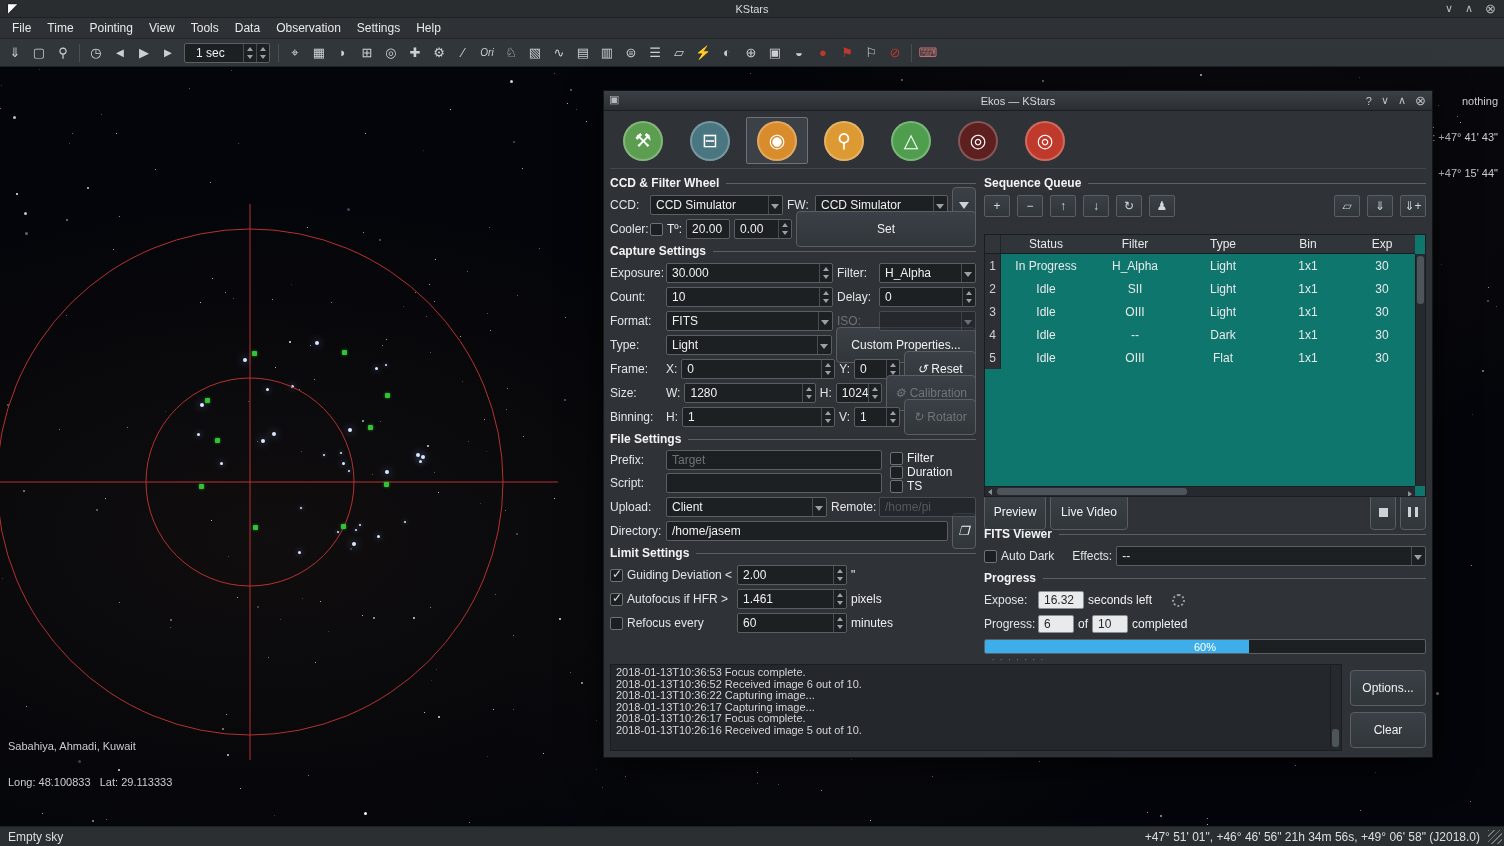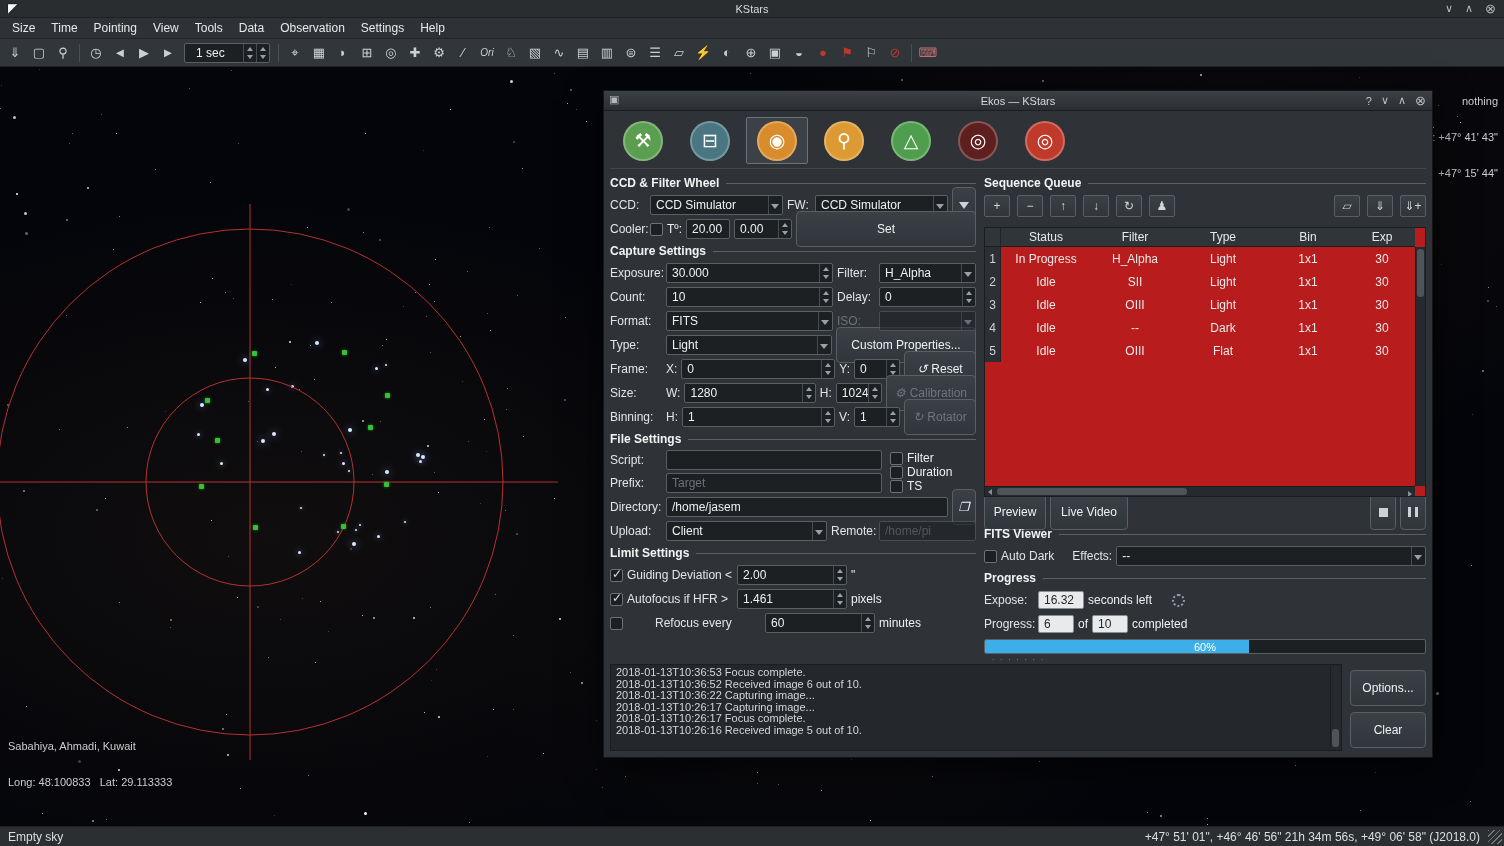--- a/index.html
+++ b/index.html
@@ -70,21 +70,21 @@
 .cb.checked::after{content:"✓";position:absolute;left:1px;top:-3px;font-size:12px;color:#dadbdc;}
 .cbrow{display:flex;align-items:center;gap:4px;height:14px;font-size:12px;}
 .funnel{width:0;height:0;border-left:5px solid transparent;border-right:5px solid transparent;border-top:7px solid #cfd2d4;display:inline-block;}
 .ic-reset::before{content:"↺";}
 .ic-gear::before{content:"⚙";}
 .ic-rot::before{content:"↻";}
 .ic-folder::before{content:"❒";}
 
 .qtb{display:flex;align-items:center;gap:5px;height:26px;flex:0 0 auto;}
 .qbtn{width:26px;height:22px;background:linear-gradient(#3b4046,#31363b);border:1px solid #5a5f64;border-radius:2px;color:#d3d6d8;font-size:12px;display:inline-flex;align-items:center;justify-content:center;}
-.qtable{flex:1;position:relative;background:#b91c1c;border:1px solid #1b1e20;margin-top:8px;min-height:0;overflow:hidden;}
+.qtable{flex:1;position:relative;background:#0f766e;border:1px solid #1b1e20;margin-top:15px;min-height:0;overflow:hidden;}
 .qhead{display:flex;height:19px;background:#30353a;border-bottom:1px solid #1b1e20;margin-right:10px;}
 .qc{display:flex;align-items:center;justify-content:center;font-size:12px;color:#e7e9ea;}
 .col-n{width:16px;background:#30353a;border-right:1px solid #222528;flex:0 0 auto;color:#cfd2d4;}
 .col-s{width:90px;}.col-f{width:88px;}.col-t{width:88px;}.col-b{width:82px;}.col-e{flex:1;}
 .qrow{display:flex;height:23px;margin-right:10px;}
 .qrow .col-n{background:#2c3035;}
 .vscr{position:absolute;right:0;top:19px;bottom:10px;width:10px;background:#26292d;border-left:1px solid #1b1e20;}
 .vthumb{position:absolute;left:1px;right:1px;top:2px;height:48px;background:#4d545a;border-radius:3px;display:block;}
 .hscr{position:absolute;left:0;right:10px;bottom:0;height:10px;background:#26292d;border-top:1px solid #1b1e20;}
 .hthumb{position:absolute;left:12px;width:190px;top:1px;bottom:1px;background:#4d545a;border-radius:3px;display:block;}
@@ -118,21 +118,21 @@
     <span class="cursor">◤</span>
     <span>KStars</span>
     <span class="winctrl">
       <span>∨</span>
       <span>∧</span>
       <span style="font-size:13px;">⊗</span>
     </span>
   </div>
 
   <div class="menubar">
-    <span class="menu-item">Size</span>
+    <span class="menu-item">File</span>
     <span class="menu-item">Time</span>
     <span class="menu-item">Pointing</span>
     <span class="menu-item">View</span>
     <span class="menu-item">Tools</span>
     <span class="menu-item">Data</span>
     <span class="menu-item">Observation</span>
     <span class="menu-item">Settings</span>
     <span class="menu-item">Help</span>
   </div>
 
@@ -752,62 +752,62 @@
               </button>
           </div>
 
           <div class="grp">
               <span>File Settings</span>
             </div>
 
           <div style="display:flex;gap:8px;margin:1px 0;">
             <div style="flex:1;display:flex;flex-direction:column;gap:3px;min-width:0;">
               <div class="r" style="margin:0;">
+                <span class="lbl" style="width:52px;">Prefix:</span>
+                <input class="inp f1" placeholder="Target" style="">
+              </div>
+              <div class="r" style="margin:0;">
                 <span class="lbl" style="width:52px;">Script:</span>
                 <input class="inp f1" style="">
-              </div>
-              <div class="r" style="margin:0;">
-                <span class="lbl" style="width:52px;">Prefix:</span>
-                <input class="inp f1" placeholder="Target" style="">
               </div>
             </div>
             <div style="width:86px;flex:0 0 auto;display:flex;flex-direction:column;justify-content:space-between;padding:1px 0;">
               <label class="cbrow">
                   <span class="cb"></span>
                   <span>Filter</span>
                 </label>
               <label class="cbrow">
                   <span class="cb"></span>
                   <span>Duration</span>
                 </label>
               <label class="cbrow">
                   <span class="cb"></span>
                   <span>TS</span>
                 </label>
             </div>
           </div>
 
           <div class="r">
+            <span class="lbl" style="width:52px;">Upload:</span>
+            <div class="combo f1">
+                <span class="cv f1">Client</span>
+                <i class="carr"></i>
+              </div>
+            <span class="lbl" style="width:44px;">Remote:</span>
+            <input class="inp" style="flex: 0 0 97px; opacity: 0.6;" placeholder="/home/pi">
+          </div>
+
+          <div class="r">
             <span class="lbl" style="width:52px;">Directory:</span>
             <input class="inp f1" value="/home/jasem" style="">
             <button class="btn" style="width:24px;padding:0;">
                 <i class="ic-folder"></i>
               </button>
           </div>
 
-          <div class="r">
-            <span class="lbl" style="width:52px;">Upload:</span>
-            <div class="combo f1">
-                <span class="cv f1">Client</span>
-                <i class="carr"></i>
-              </div>
-            <span class="lbl" style="width:44px;">Remote:</span>
-            <input class="inp" style="flex: 0 0 97px; opacity: 0.6;" placeholder="/home/pi">
-          </div>
-
           <div class="grp">
               <span>Limit Settings</span>
             </div>
 
           <div class="r">
             <span class="cb checked"></span>
             <span class="lbl" style="width:106px;">Guiding Deviation &lt;</span>
             <div class="spin" style="width:110px;">
                 <span class="sv f1">2.00</span>
                 <i class="sarrs"></i>
@@ -818,21 +818,21 @@
             <span class="cb checked"></span>
             <span class="lbl" style="width:106px;">Autofocus if HFR &gt;</span>
             <div class="spin" style="width:110px;">
                 <span class="sv f1">1.461</span>
                 <i class="sarrs"></i>
               </div>
             <span>pixels</span>
           </div>
           <div class="r">
             <span class="cb"></span>
-            <span class="lbl" style="width:106px;margin-left:28px;">Refocus every</span>
+            <span class="lbl" style="width:106px;">Refocus every</span>
             <div class="spin" style="width:110px;">
                 <span class="sv f1">60</span>
                 <i class="sarrs"></i>
               </div>
             <span>minutes</span>
           </div>
         </div>
 
         <div class="rcol">
           <div class="grp">

